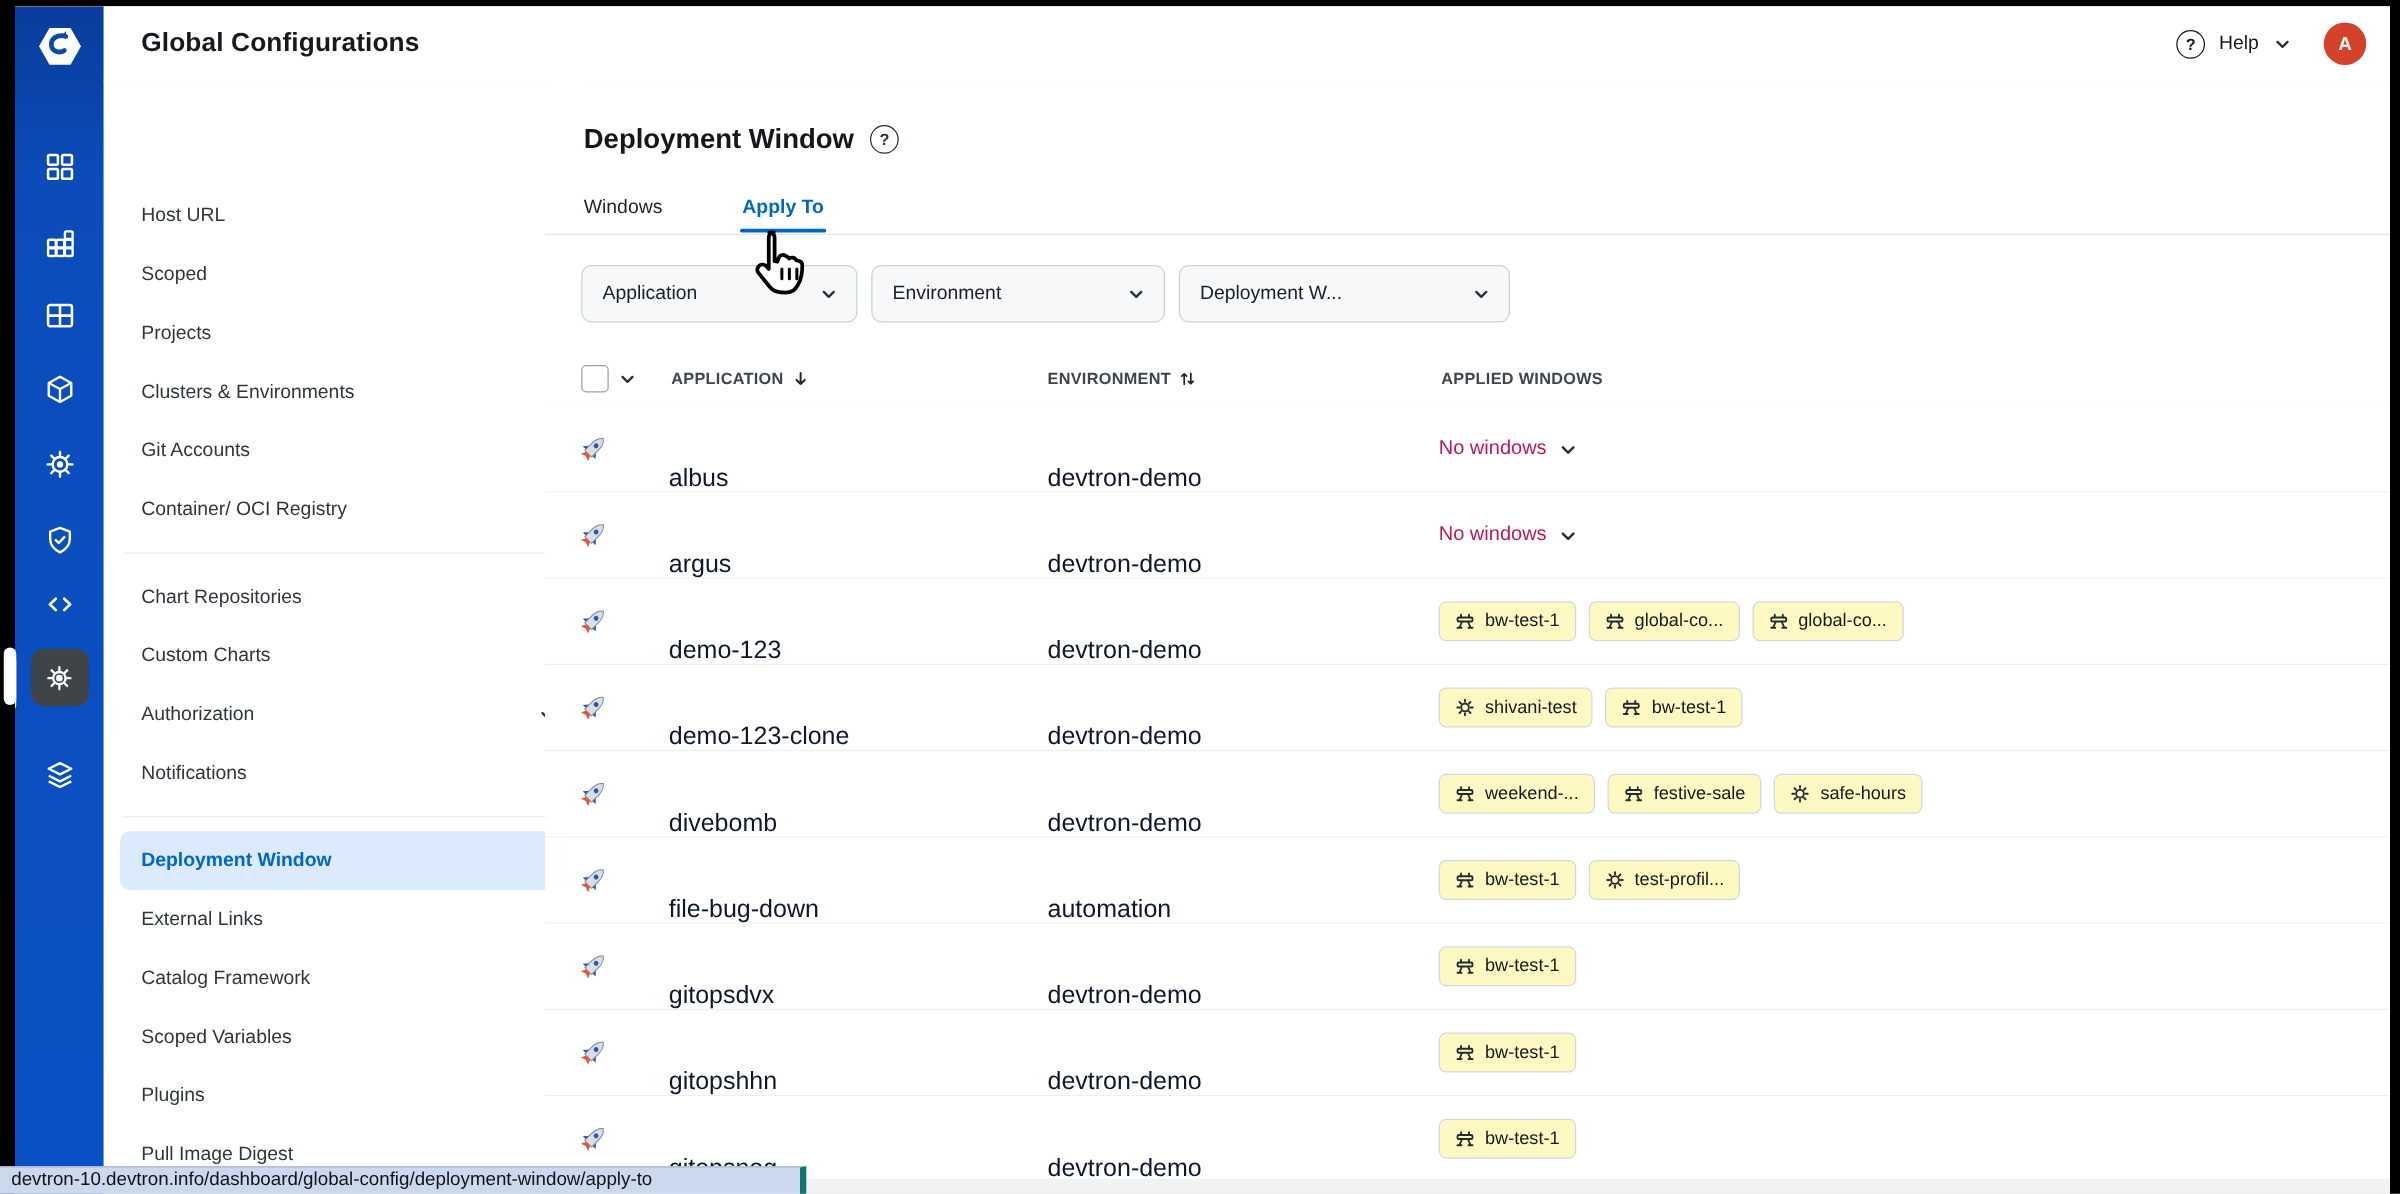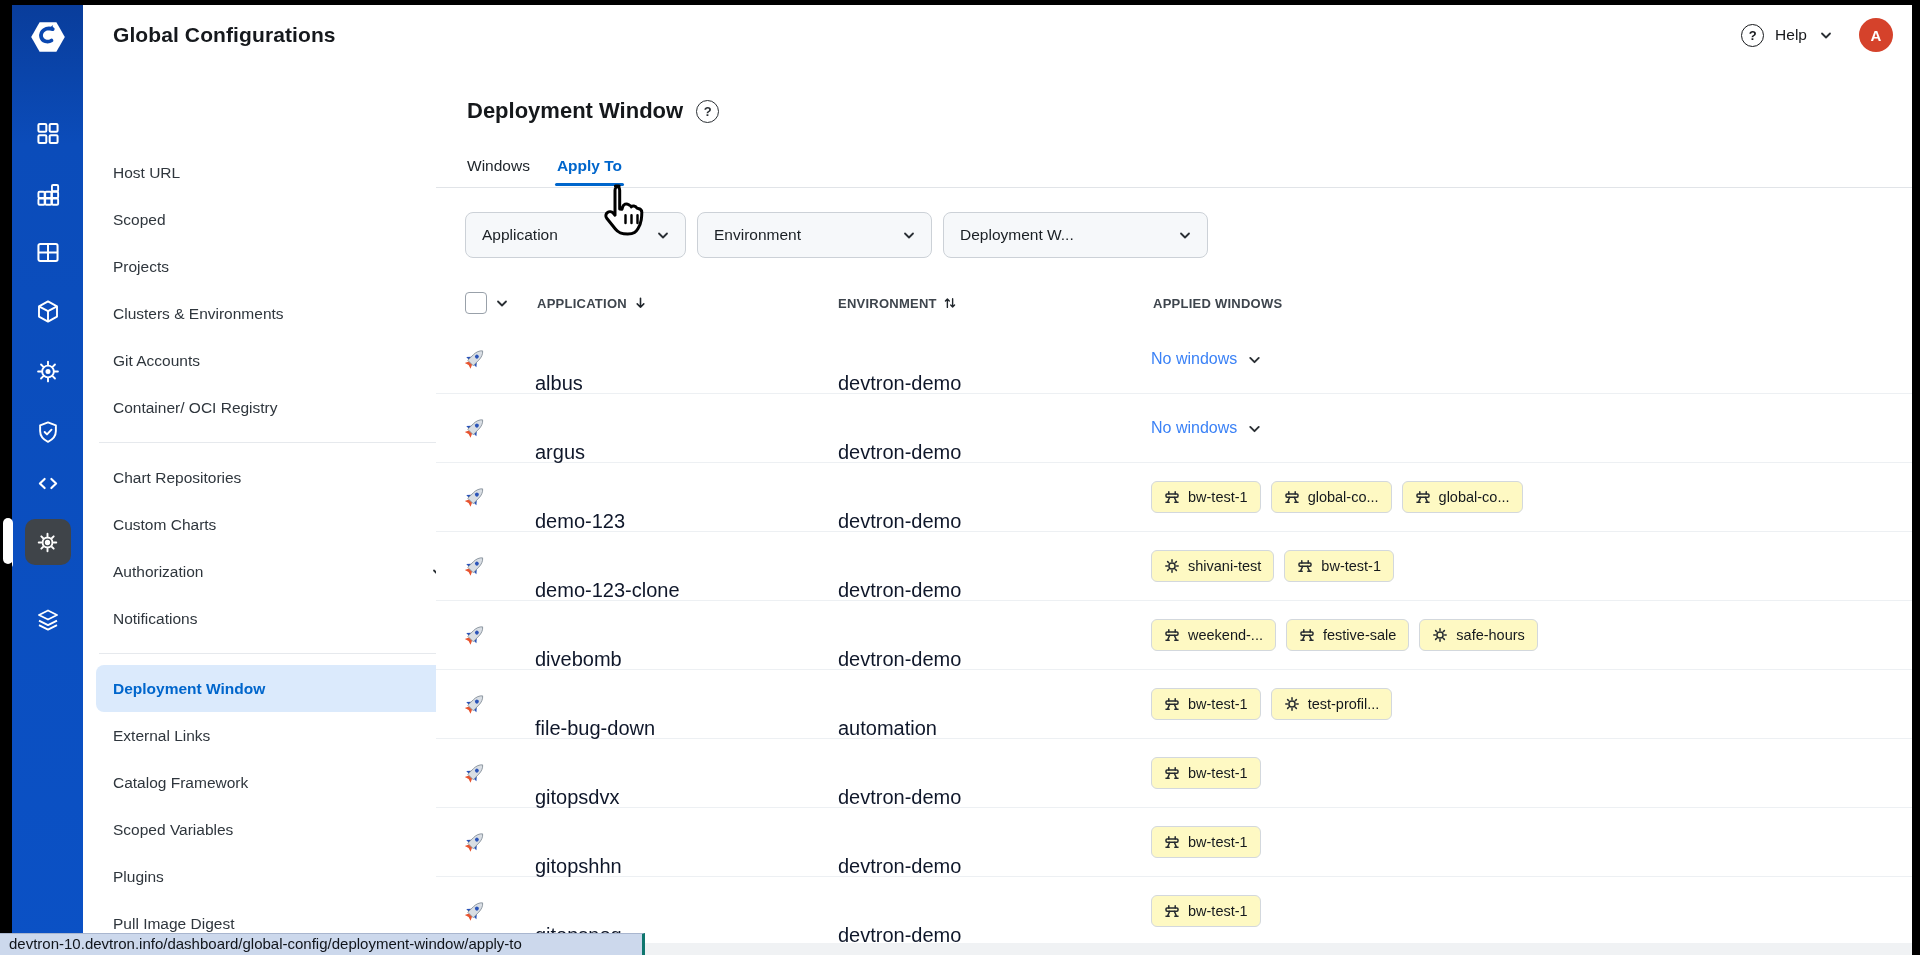--- a/index.html
+++ b/index.html
@@ -44,21 +44,21 @@
 
   
   .main{position:absolute;left:424px;top:60px;right:0;bottom:0;background:#fff;}
   .main::after{content:'';position:absolute;left:0;right:0;bottom:0;height:12px;background:#f0f2f4;}
   .page-head{position:absolute;left:31px;top:33px;height:26px;display:flex;align-items:center;gap:13px;}
   .page-head h2{margin:0;font-size:22px;font-weight:700;color:#15181b;}
   .q-badge{width:21px;height:21px;border:1.6px solid #2a2f34;border-radius:50%;
            display:flex;align-items:center;justify-content:center;font-size:13px;font-weight:700;color:#2a2f34;}
   .tabs{position:absolute;left:31px;top:92px;display:flex;gap:27px;}
   .tab{font-size:15.5px;color:#20262c;position:relative;cursor:pointer;}
-  .tab.active{color:#0066cc;font-weight:700;}
+  .tab.active{color:#0066cc;font-weight:700;margin-left:37px;}
   .tab.active::after{content:'';position:absolute;left:-2px;right:-2px;top:26px;height:3px;
                      background:#0066cc;border-radius:2px;}
   .tabline{position:absolute;left:0;right:0;top:122px;height:1px;background:#e1e4e8;}
 
   .filters{position:absolute;left:29px;top:147px;display:flex;gap:11px;}
   .filter{height:46px;box-sizing:border-box;border:1px solid #ccd1d7;border-radius:8px;background:#f6f8fa;
           display:flex;align-items:center;justify-content:space-between;
           padding:0 14px 0 16px;font-size:15.5px;color:#1a1f24;cursor:pointer;}
   .f1{width:221px}.f2{width:235px}.f3{width:265px}
 
@@ -70,30 +70,30 @@
         font-size:13px;font-weight:700;color:#3e454d;letter-spacing:.25px;cursor:pointer;}
   .hc1{left:101px}.hc2{left:402px}.hc3{left:717px}
 
   .rows{position:absolute;left:0;right:0;top:260px;}
   .row{height:68px;border-bottom:1px solid #edf0f3;position:relative;background:#fff;}
   .rocket{position:absolute;left:25px;top:50%;transform:translateY(-50%);width:27px;height:27px;}
   .cell{position:absolute;top:50%;transform:translateY(-50%);font-size:20px;color:#0f172a;margin-top:24px;}
   .c-app{left:99px}.c-env{left:402px}
   .wins{position:absolute;left:715px;top:50%;transform:translateY(-50%);
         display:flex;align-items:center;gap:10px;}
-  .nowin{display:flex;align-items:center;gap:9px;font-size:16px;color:#3b82f6;cursor:pointer;}
+  .nowin{display:flex;align-items:center;gap:9px;font-size:16px;color:#be185d;cursor:pointer;}
   .chip{display:flex;align-items:center;gap:8px;height:32px;box-sizing:border-box;
         padding:0 12px;border:1px solid #d3d8dd;border-radius:6px;background:#fef9c3;
         font-size:14.5px;color:#15191d;cursor:pointer;white-space:nowrap;}
 
   .cursor{position:absolute;left:158px;top:116px;width:60px;height:64px;z-index:30;pointer-events:none;}
 
   
   .statusbar{position:absolute;left:0;top:933px;width:645px;height:22px;background:#ccd8ec;
-             border-top:1px solid #a9b6cf;border-right:3px solid #0f766e;box-sizing:border-box;
+             border-top:1px solid #a9b6cf;border-right:5px solid #0f766e;box-sizing:border-box;
              font-size:15px;color:#10141a;line-height:20px;padding-left:9px;z-index:50;
              white-space:nowrap;overflow:hidden;}
   svg{display:block}
 </style>
 </head>
 <body>
 
 <svg width="0" height="0" style="position:absolute">
   <defs>
     <g id="chev" fill="none" stroke="#2a2f34" stroke-width="1.8" stroke-linecap="round" stroke-linejoin="round">

